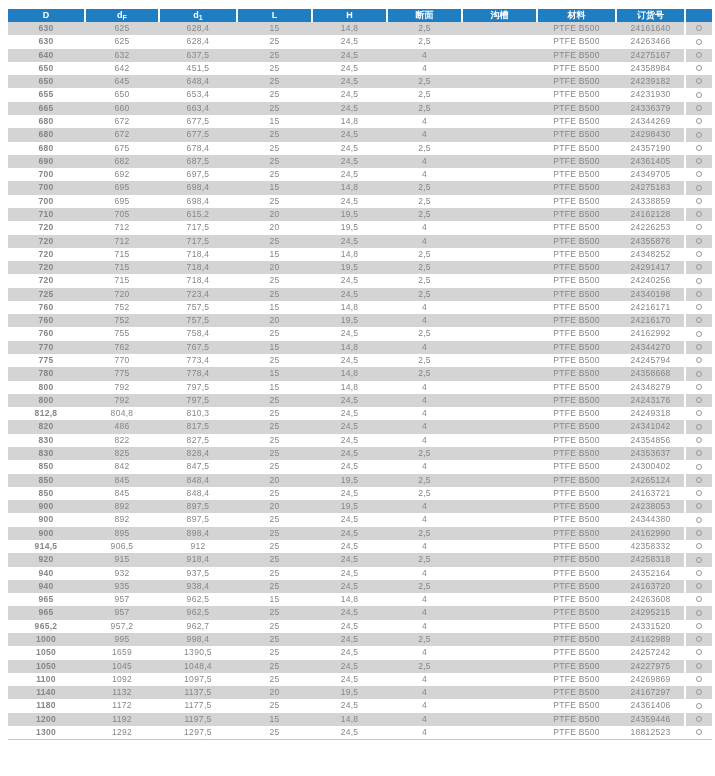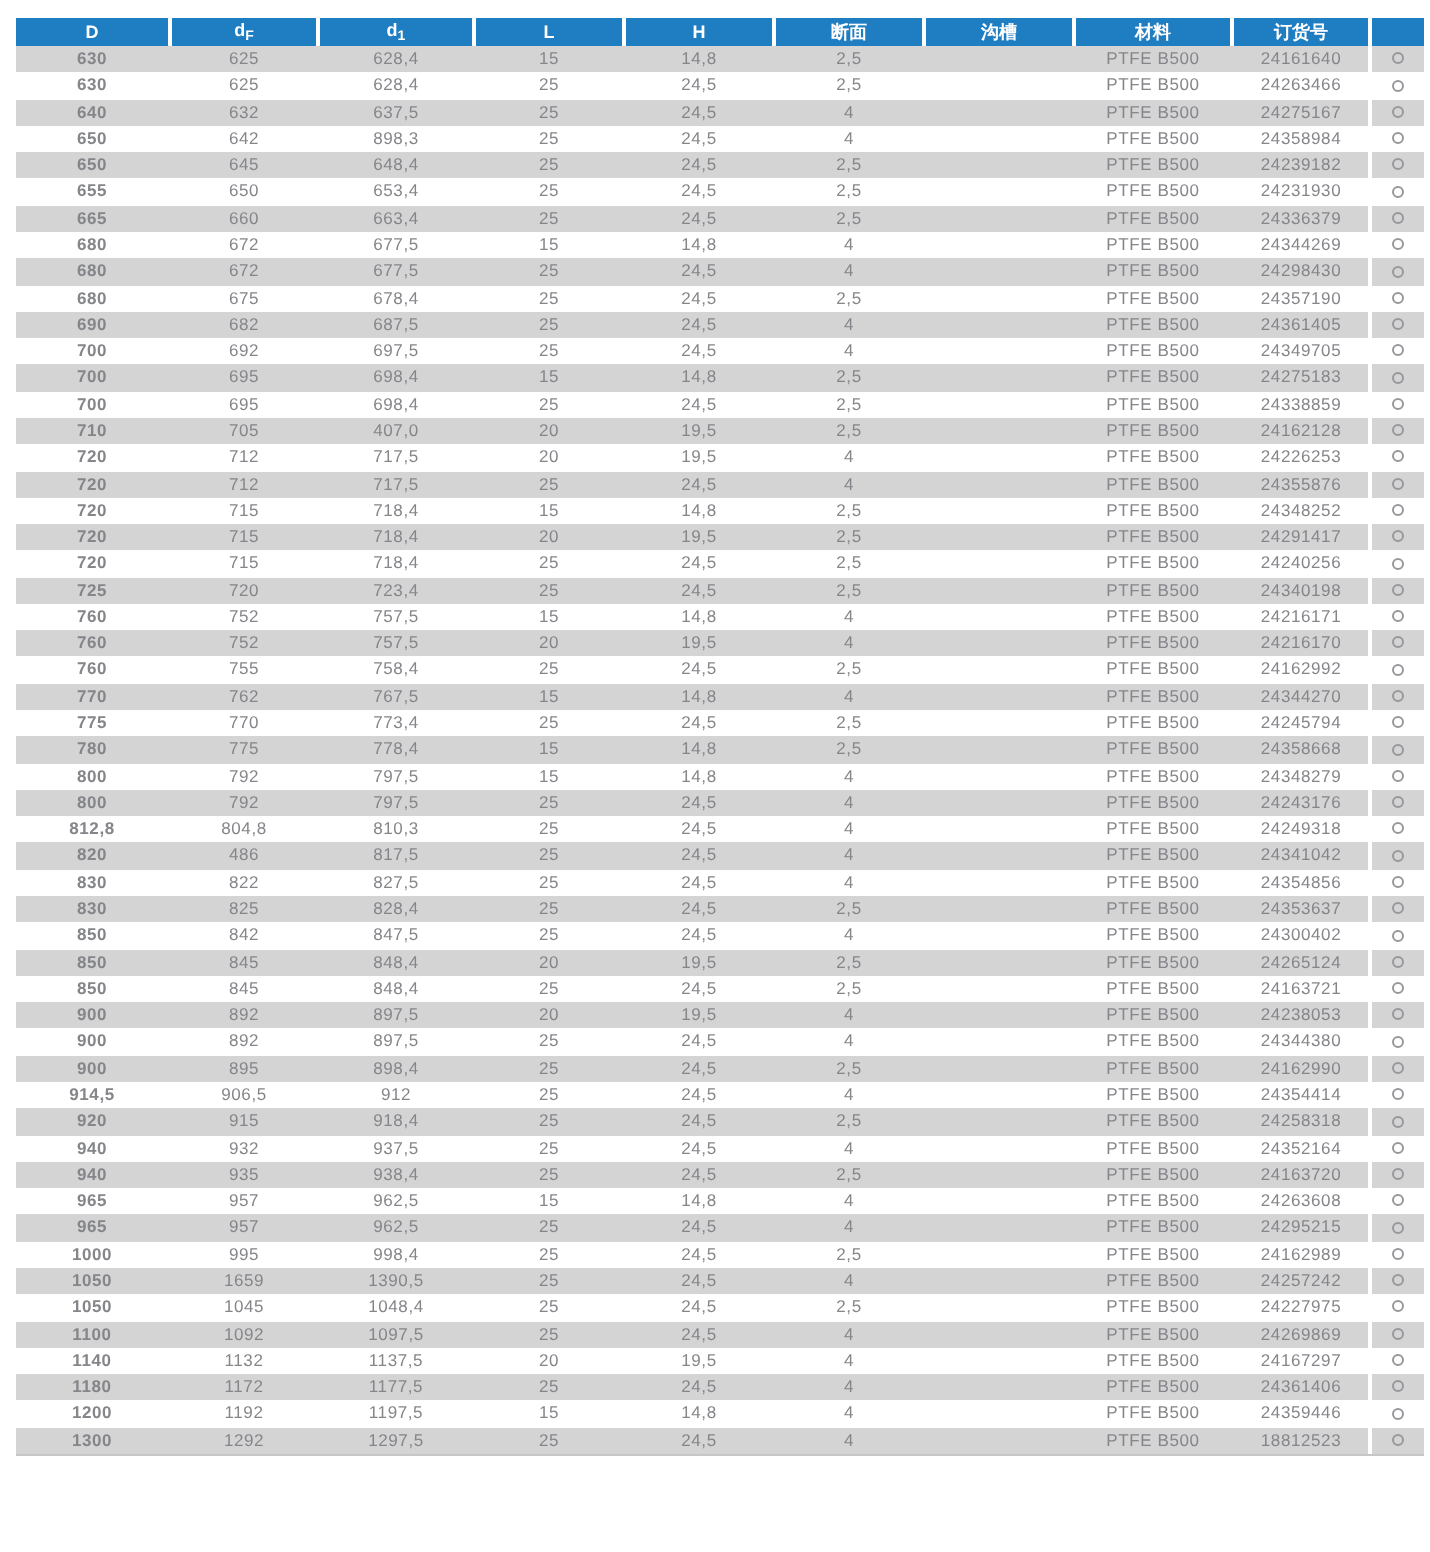--- a/index.html
+++ b/index.html
@@ -138,21 +138,21 @@
           <td>24,5</td>
           <td>4</td>
           <td></td>
           <td>PTFE B500</td>
           <td>24275167</td>
           <td><span class="ring"></span></td>
         </tr>
         <tr>
           <td>650</td>
           <td>642</td>
-          <td>898,3</td>
+          <td>451,5</td>
           <td>25</td>
           <td>24,5</td>
           <td>4</td>
           <td></td>
           <td>PTFE B500</td>
           <td>24358984</td>
           <td><span class="ring"></span></td>
         </tr>
         <tr>
           <td>650</td>
@@ -270,21 +270,21 @@
           <td>24,5</td>
           <td>2,5</td>
           <td></td>
           <td>PTFE B500</td>
           <td>24338859</td>
           <td><span class="ring"></span></td>
         </tr>
         <tr>
           <td>710</td>
           <td>705</td>
-          <td>407,0</td>
+          <td>615,2</td>
           <td>20</td>
           <td>19,5</td>
           <td>2,5</td>
           <td></td>
           <td>PTFE B500</td>
           <td>24162128</td>
           <td><span class="ring"></span></td>
         </tr>
         <tr>
           <td>720</td>
@@ -576,21 +576,21 @@
         </tr>
         <tr>
           <td>914,5</td>
           <td>906,5</td>
           <td>912</td>
           <td>25</td>
           <td>24,5</td>
           <td>4</td>
           <td></td>
           <td>PTFE B500</td>
-          <td>24354414</td>
+          <td>42358332</td>
           <td><span class="ring"></span></td>
         </tr>
         <tr>
           <td>920</td>
           <td>915</td>
           <td>918,4</td>
           <td>25</td>
           <td>24,5</td>
           <td>2,5</td>
           <td></td>
@@ -637,20 +637,32 @@
         <tr>
           <td>965</td>
           <td>957</td>
           <td>962,5</td>
           <td>25</td>
           <td>24,5</td>
           <td>4</td>
           <td></td>
           <td>PTFE B500</td>
           <td>24295215</td>
+          <td><span class="ring"></span></td>
+        </tr>
+        <tr>
+          <td>965,2</td>
+          <td>957,2</td>
+          <td>962,7</td>
+          <td>25</td>
+          <td>24,5</td>
+          <td>4</td>
+          <td></td>
+          <td>PTFE B500</td>
+          <td>24331520</td>
           <td><span class="ring"></span></td>
         </tr>
         <tr>
           <td>1000</td>
           <td>995</td>
           <td>998,4</td>
           <td>25</td>
           <td>24,5</td>
           <td>2,5</td>
           <td></td>

